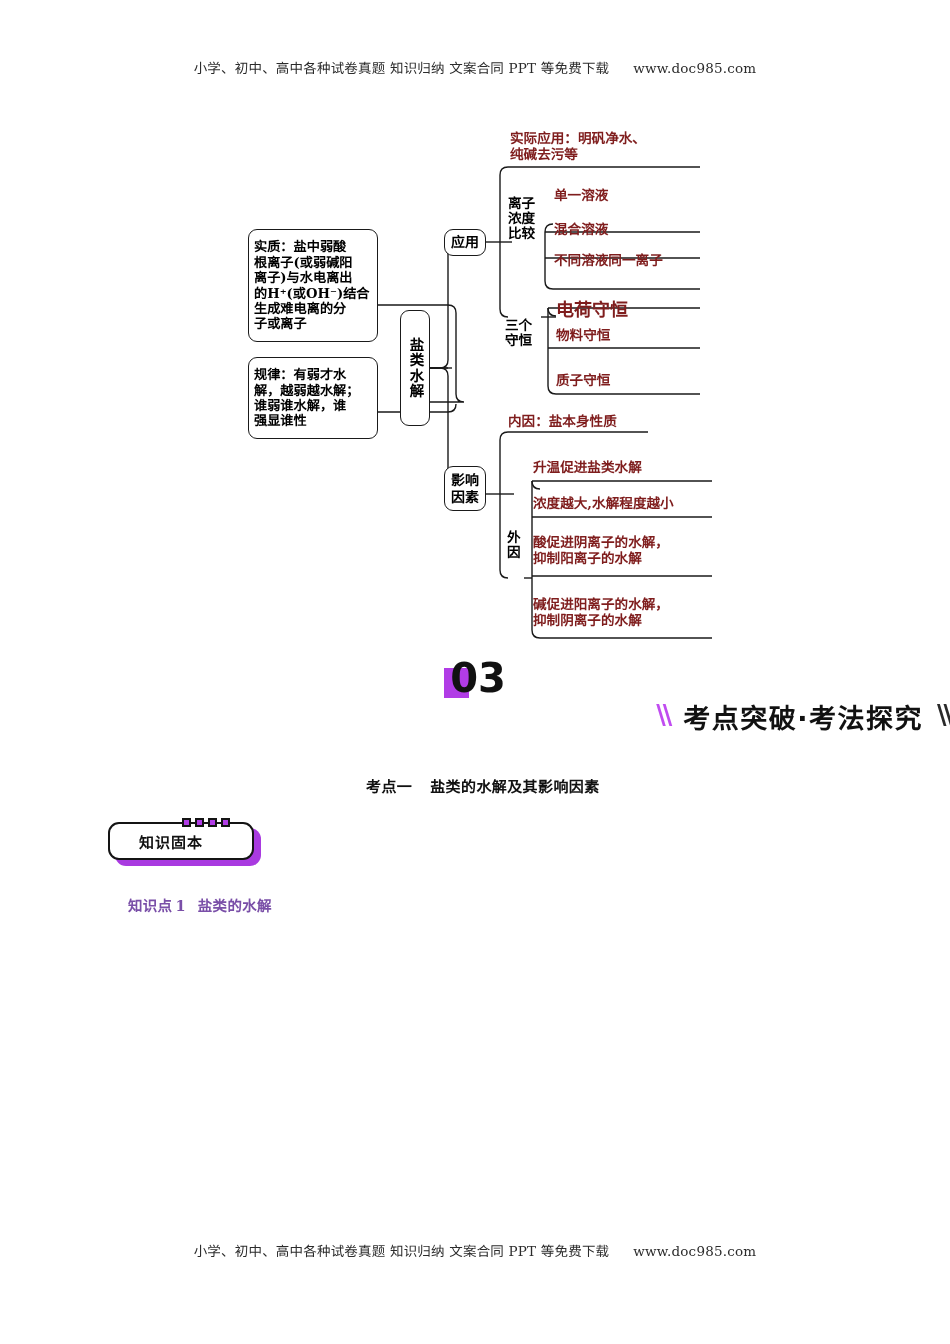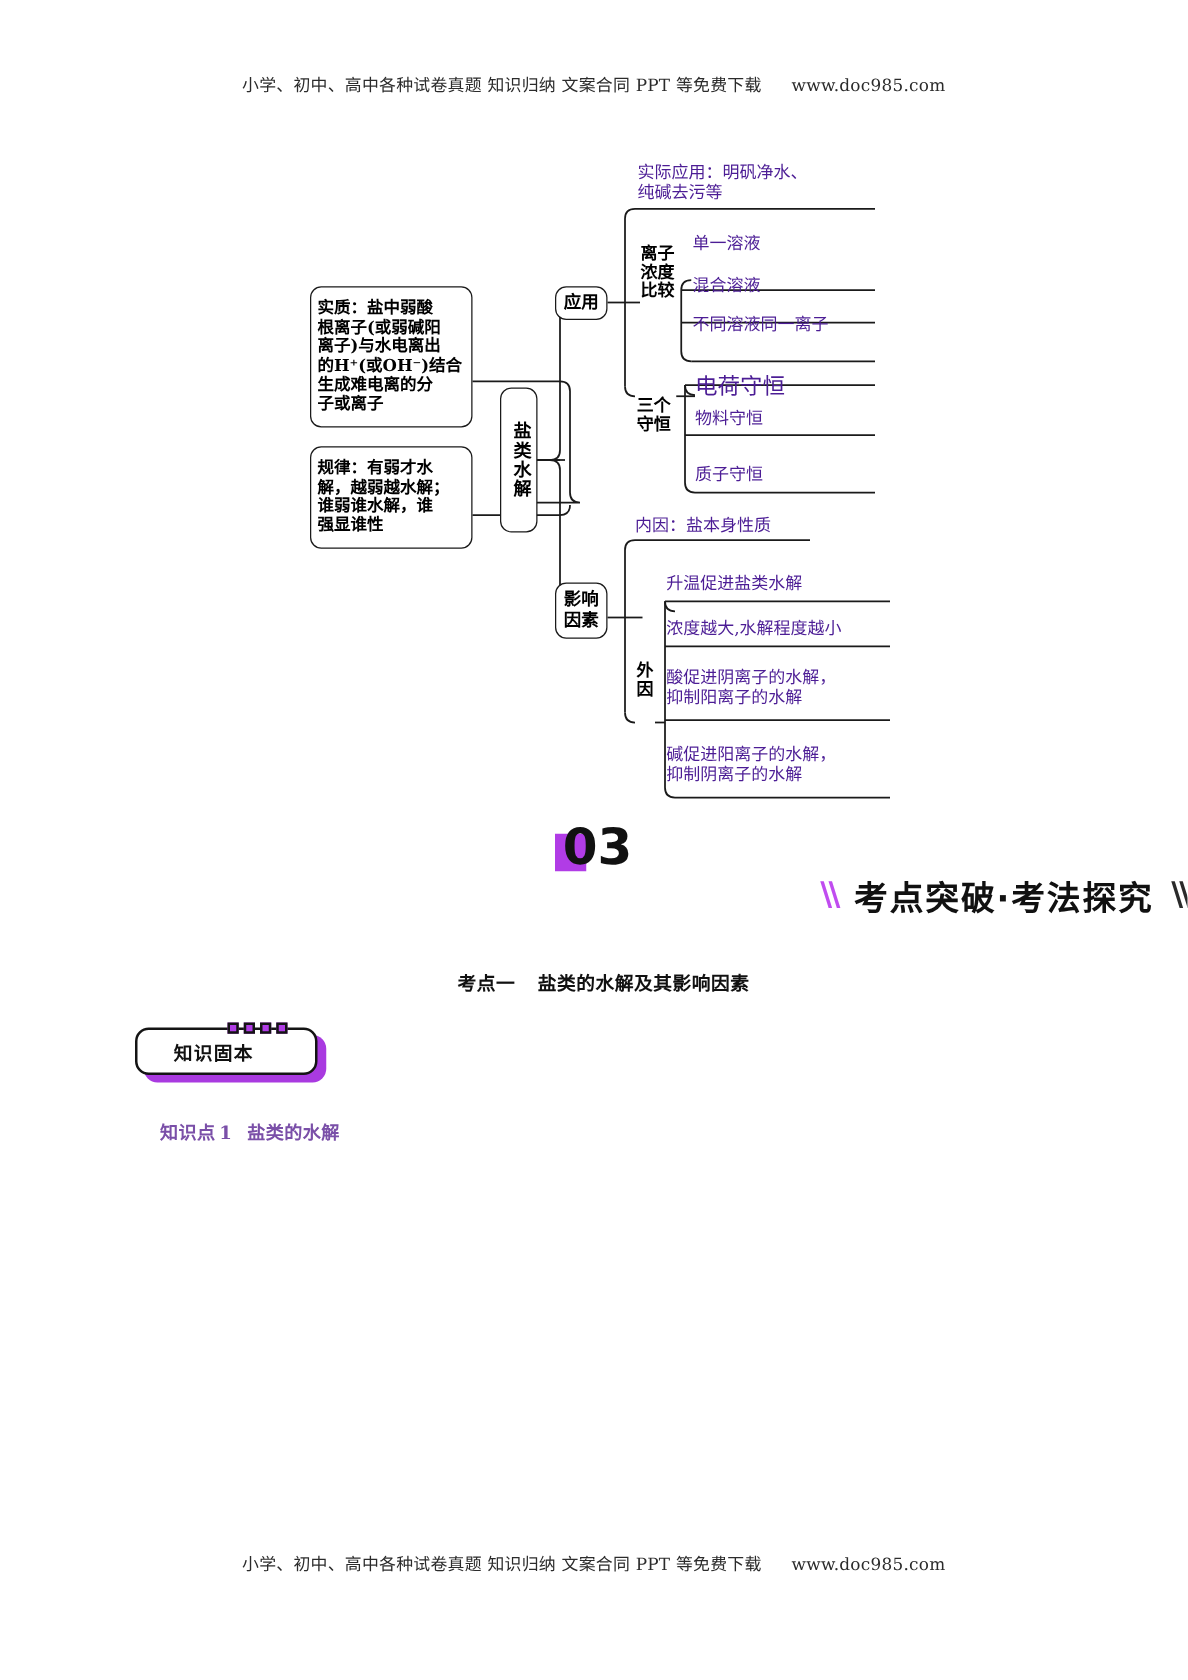--- a/index.html
+++ b/index.html
@@ -68,31 +68,30 @@
   }
   .mm-box.vert {
     writing-mode: vertical-rl;
     text-orientation: upright;
     letter-spacing: 1px;
     padding: 0;
   }
   .mm-leaf {                    
     position: absolute;
     font-family: "DejaVu Serif", "Liberation Serif", serif;
-    font-weight: normal;
+    font-weight: bold;
     line-height: 1.16;
     white-space: pre-line;
-    color: #4c1d95;
+    color: #7f1d1d;
   }
   .mm-stack {                   
     position: absolute;
     font-family: "DejaVu Serif", "Liberation Serif", serif;
     font-weight: bold;
     line-height: 1.1;
-    text-align: center;
     color: #000;
     white-space: pre-line;
   }
 
   
   #banner {
     position: absolute;
     left: 0;
     top: 655px;
     width: 950px;

